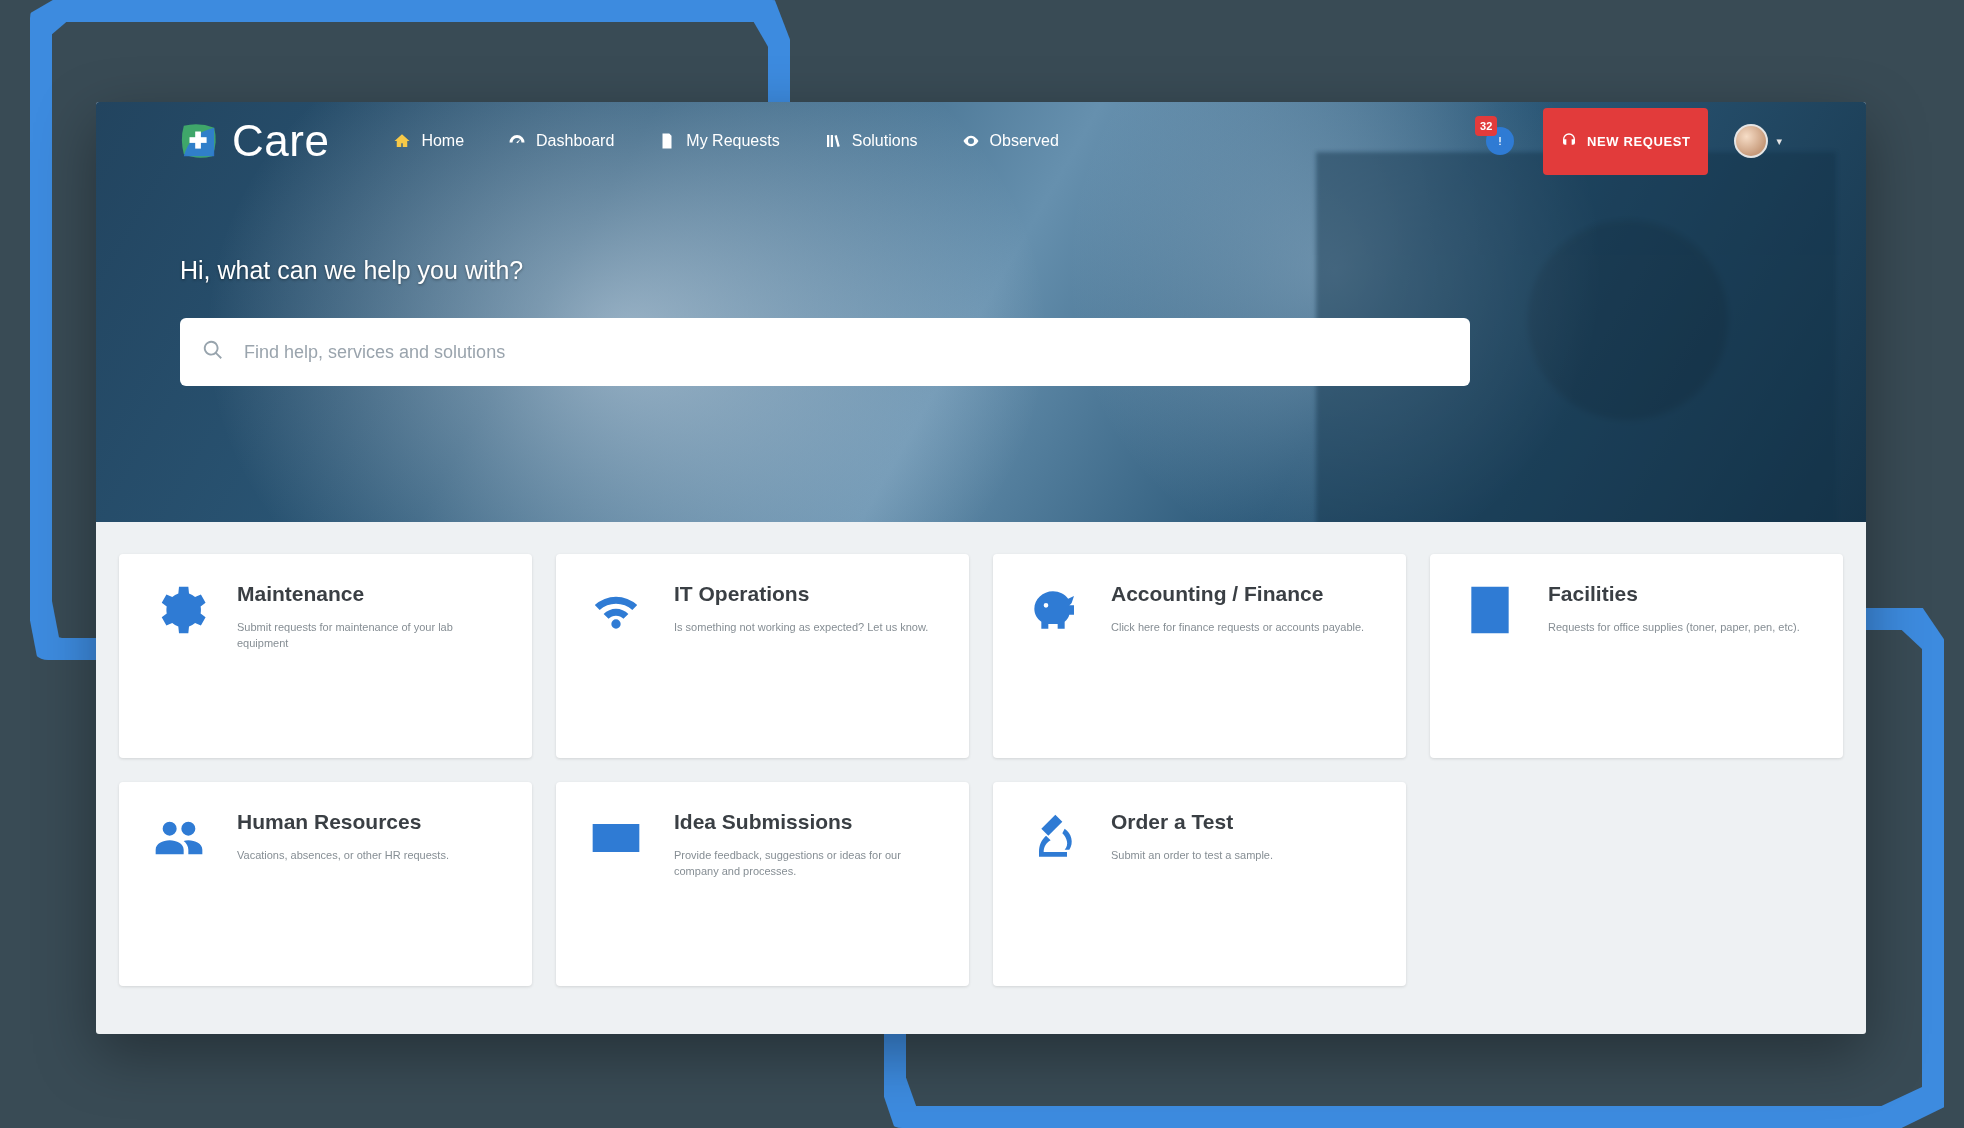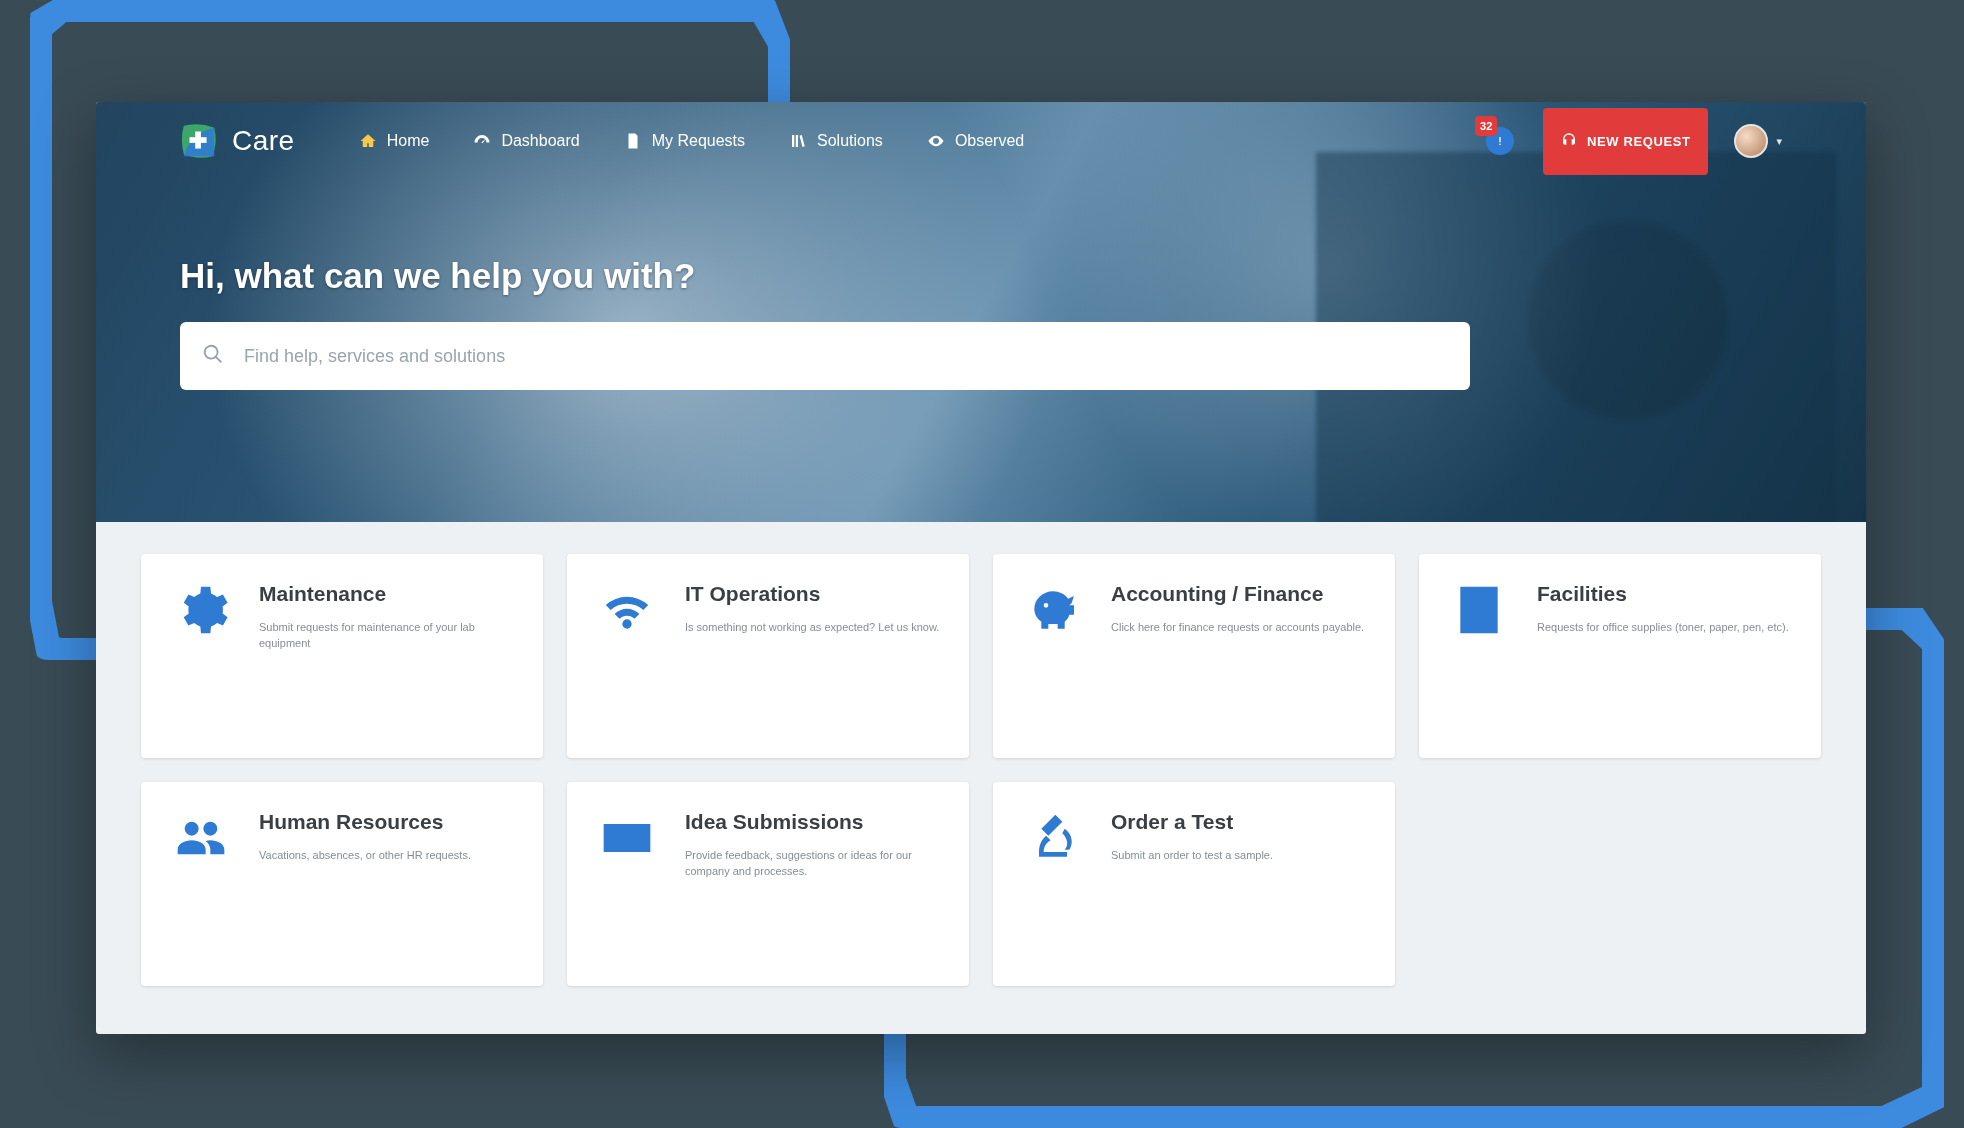--- a/index.html
+++ b/index.html
@@ -30,43 +30,43 @@
       radial-gradient(circle at 60% 40%,rgba(0,0,0,.25) 0 24%,transparent 26%),
       linear-gradient(#123248,#123248);
     opacity:.45;filter:blur(2px)}
   .hero-inner{position:absolute;inset:0;padding:0 84px}
 
   
   .topnav{display:flex;align-items:center;height:78px;gap:36px;color:#fff}
   .brand{display:flex;align-items:center;gap:14px;margin-right:28px}
   .brand-logo{width:38px;height:38px;position:relative}
   .brand-logo svg{width:38px;height:38px}
-  .brand-name{font-size:28px;font-weight:400;letter-spacing:.5px}
+  .brand-name{font-size:44px;font-weight:400;letter-spacing:.5px}
   .nav-items{display:flex;gap:44px;align-items:center}
   .nav-item{display:flex;gap:10px;font-size:16px;cursor:pointer;color:#fff}
   .nav-item .ni-icon{width:18px;height:18px;display:flex;align-items:center;justify-content:center}
   .nav-item.active .ni-icon{color:#f7c948}
   .right-cluster{margin-left:auto;display:flex;align-items:center;gap:26px}
   .notif{position:relative;width:34px;height:34px;display:flex;align-items:center;justify-content:center;cursor:pointer}
   .notif .bell{width:28px;height:28px;border-radius:50%;background:#2f7bd4;display:flex;align-items:center;justify-content:center;color:#fff}
   .notif .badge{position:absolute;top:-8px;left:-8px;min-width:22px;height:20px;padding:0 5px;border-radius:4px;background:#e23b3b;color:#fff;font-size:11px;font-weight:700;display:flex;align-items:center;justify-content:center}
   .new-req{display:flex;align-items:center;gap:10px;background:#e23b3b;color:#fff;border:none;border-radius:4px;padding:24px 18px;font-size:13px;font-weight:700;letter-spacing:.6px;cursor:pointer}
   .avatar-wrap{display:flex;align-items:center;gap:8px;cursor:pointer}
   .avatar{width:34px;height:34px;border-radius:50%;background:radial-gradient(circle at 35% 35%,#f6ddc7,#c79a7a 70%);border:2px solid #e5e5e5}
   .caret{color:#e5e5e5;font-size:11px}
 
   
-  .hero-title{color:#fff;font-size:35px;font-weight:700;margin:76px 0 26px 0;text-shadow:0 1px 3px rgba(0,0,0,.4)}
+  .hero-title{color:#fff;font-size:25px;font-weight:400;margin:76px 0 33px 0;text-shadow:0 1px 3px rgba(0,0,0,.4)}
   .searchbar{display:flex;align-items:center;width:1290px;max-width:100%;height:68px;background:#fff;border-radius:6px;padding:0 22px;gap:18px}
   .searchbar .sicon{color:#98a4ad}
   .searchbar input{border:none;outline:none;flex:1;font-size:18px;color:#555}
   .searchbar input::placeholder{color:#9aa4ad}
 
   
-  .grid{padding:32px 45px;display:grid;grid-template-columns:repeat(4,1fr);gap:24px}
+  .grid{padding:32px 23px;display:grid;grid-template-columns:repeat(4,1fr);gap:24px}
   .card{background:#fff;border-radius:4px;box-shadow:0 1px 3px rgba(0,0,0,.12);padding:28px 28px 34px 28px;display:flex;gap:26px;min-height:204px;cursor:pointer}
   .card .cicon{width:64px;min-width:64px;height:60px;color:#2f7bd4;display:flex;align-items:flex-start;justify-content:center}
   .card .cicon svg{width:56px;height:56px}
   .card h3{margin:0 0 14px 0;font-size:21px;color:#3a3f44;font-weight:600}
   .card p{margin:0;font-size:11px;line-height:1.45;color:#868e94}
 
   
   svg{fill:currentColor}
 </style>
 </head>

